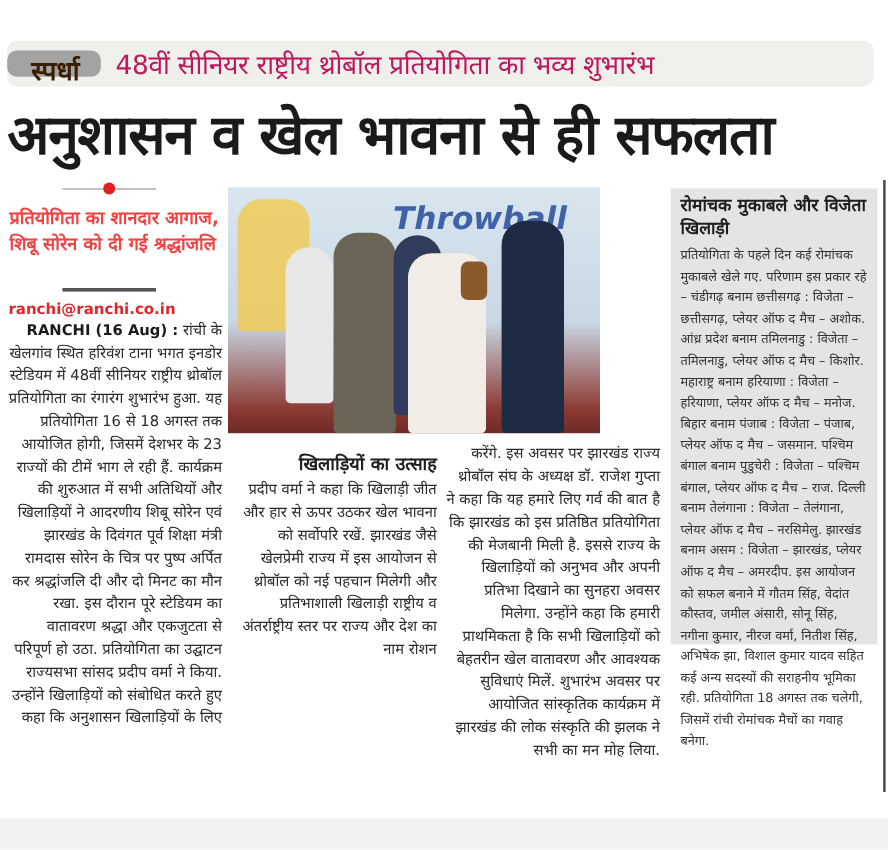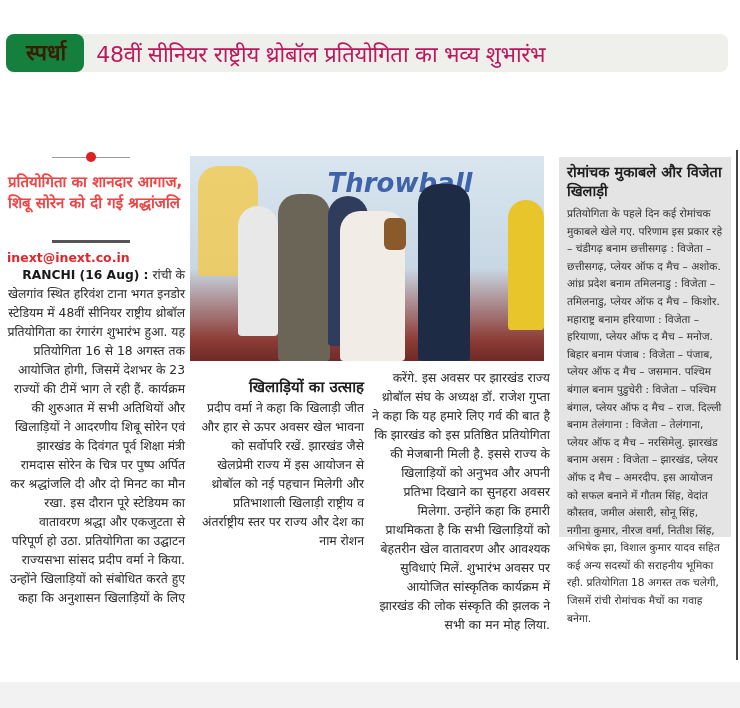--- a/index.html
+++ b/index.html
@@ -1,36 +1,36 @@
 <!DOCTYPE html>
 <html><head>
 <meta charset="utf-8">
 <style>
   html, body { margin:0; padding:0; }
   body { width:740px; height:708px; background:#ffffff; position:relative; overflow:hidden;
          font-family:"DejaVu Sans", sans-serif; color:#1e1e1e; }
   .page { position:absolute; left:0; top:0; width:740px; height:680px; background:#fff; }
   .kicker { position:absolute; left:6px; top:34px; width:722px; height:38px; background:#efefeb;
             border-radius:8px; display:flex; align-items:center; }
-  .kicker-tag { background:#15803d; color:#3a1c00; font-weight:bold; font-size:22px; height:38px;
+  .kicker-tag { background:#a3a3a3; color:#3a1c00; font-weight:bold; font-size:22px; height:22px;
                 line-height:38px; padding:0 18px 0 20px; border-radius:8px 8px 8px 8px; }
   .kicker-text { font-size:22px; color:#be185d; margin-left:12px; letter-spacing:-0.3px; }
   .headline { position:absolute; left:6px; top:82px; font-size:46px; font-weight:bold; color:#1a1a1a;
               letter-spacing:-1px; line-height:60px; white-space:nowrap; }
   .col { position:absolute; font-size:12.3px; line-height:19px; color:#2b2b2b;text-align:right; }
   .col p { margin:0; }
   .deco { position:absolute; left:52px; top:157px; width:78px; height:1px; background:#9a9a9a; }
   .deco-dot { position:absolute; left:86px; top:152px; width:10px; height:10px; border-radius:50%;
               background:#e02020; }
   .subhead { position:absolute; left:8px; top:172px; width:175px; text-align:left; font-size:15px;
              font-weight:bold; line-height:21px; color:#ef4444; }
   .rule { position:absolute; left:52px; top:240px; width:78px; height:3px; background:#555; }
   .email { position:absolute; left:7px; top:250px; font-size:12.5px; font-weight:bold; color:#e0262b; }
   .dateline { font-weight:bold; color:#1a1a1a; }
-  .photo { position:absolute; left:190px; top:156px; width:354px; height:205px;
+  .photo { position:absolute; left:190px; top:156px; width:310px; height:205px;
            background:linear-gradient(180deg,#d9e6ef 0%,#c8d7e4 55%,#8c3b35 90%,#6e2a27 100%);
            overflow:hidden; }
   .photo-banner { position:absolute; left:120px; top:12px; width:180px; height:55px;
                   color:#3f62a8; font-weight:bold; font-size:26px; font-style:italic; text-align:center; }
   .person { position:absolute; border-radius:20px 20px 4px 4px; }
   .col2-head { font-size:15px; font-weight:bold; color:#1f1f1f; margin:8px 0 2px 0; line-height:20px; }
   .sidebar { position:absolute; left:559px; top:157px; width:172px; height:380px; background:#e4e4e4; }
   .sidebar-title { font-size:14.5px; font-weight:bold; color:#1f1f1f; line-height:19px; padding:6px 8px 2px 8px; }
   .sidebar-body { font-size:10.6px; line-height:17.6px; color:#333; padding:2px 8px; }
   .right-rule { position:absolute; left:736px; top:150px; width:2px; height:510px; background:#444; }
@@ -39,49 +39,50 @@
 </head>
 <body>
 
 <div class="page">
 
   <div class="kicker">
     <span class="kicker-tag">स्पर्धा</span>
     <span class="kicker-text">48वीं सीनियर राष्ट्रीय थ्रोबॉल प्रतियोगिता का भव्य शुभारंभ</span>
   </div>
 
+  <div class="headline">अनुशासन व खेल भावना से ही सफलता</div>
 
   <div class="deco"></div>
   <div class="deco-dot"></div>
 
   <div class="subhead">प्रतियोगिता का शानदार आगाज, शिबू सोरेन को दी गई श्रद्धांजलि</div>
   <div class="rule"></div>
 
-  <div class="email">inext@inext.co.in</div>
+  <div class="email">ranchi@ranchi.co.in</div>
 
   <div class="col" style="left:7px; top:266px; width:178px;">
     <p><span class="dateline">RANCHI (16 Aug) :</span>
        <span>रांची के खेलगांव स्थित हरिवंश टाना भगत इनडोर स्टेडियम में 48वीं सीनियर राष्ट्रीय थ्रोबॉल प्रतियोगिता का रंगारंग शुभारंभ हुआ. यह प्रतियोगिता 16 से 18 अगस्त तक आयोजित होगी, जिसमें देशभर के 23 राज्यों की टीमें भाग ले रही हैं. कार्यक्रम की शुरुआत में सभी अतिथियों और खिलाड़ियों ने आदरणीय शिबू सोरेन एवं झारखंड के दिवंगत पूर्व शिक्षा मंत्री रामदास सोरेन के चित्र पर पुष्प अर्पित कर श्रद्धांजलि दी और दो मिनट का मौन रखा. इस दौरान पूरे स्टेडियम का वातावरण श्रद्धा और एकजुटता से परिपूर्ण हो उठा. प्रतियोगिता का उद्घाटन राज्यसभा सांसद प्रदीप वर्मा ने किया. उन्होंने खिलाड़ियों को संबोधित करते हुए कहा कि अनुशासन खिलाड़ियों के लिए</span></p>
   </div>
 
   <div class="photo">
     <div class="photo-banner">Throwball</div>
     <div class="person" style="left:8px; top:10px; width:60px; height:110px; background:#f2c94c; opacity:.8;"></div>
     <div class="person" style="left:48px; top:50px; width:40px; height:130px; background:#e8e8e8;"></div>
     <div class="person" style="left:88px; top:38px; width:52px; height:167px; background:#6b6558;"></div>
     <div class="person" style="left:138px; top:40px; width:40px; height:150px; background:#2f3c5c;"></div>
     <div class="person" style="left:150px; top:55px; width:65px; height:150px; background:#f1ede6;"></div>
     <div class="person" style="left:194px; top:62px; width:22px; height:32px; background:#8a5a2b; border-radius:6px;"></div>
     <div class="person" style="left:228px; top:28px; width:52px; height:177px; background:#1e2b45;"></div>
     <div class="person" style="left:318px; top:44px; width:36px; height:130px; background:#e8c52b;"></div>
   </div>
 
   <div class="col" style="left:192px; top:369px; width:172px;">
     <div class="col2-head">खिलाड़ियों का उत्साह</div>
-    <p>प्रदीप वर्मा ने कहा कि खिलाड़ी जीत और हार से ऊपर अवसर खेल भावना को सर्वोपरि रखें. झारखंड जैसे खेलप्रेमी राज्य में इस आयोजन से थ्रोबॉल को नई पहचान मिलेगी और प्रतिभाशाली खिलाड़ी राष्ट्रीय व अंतर्राष्ट्रीय स्तर पर राज्य और देश का नाम रोशन</p>
+    <p>प्रदीप वर्मा ने कहा कि खिलाड़ी जीत और हार से ऊपर उठकर खेल भावना को सर्वोपरि रखें. झारखंड जैसे खेलप्रेमी राज्य में इस आयोजन से थ्रोबॉल को नई पहचान मिलेगी और प्रतिभाशाली खिलाड़ी राष्ट्रीय व अंतर्राष्ट्रीय स्तर पर राज्य और देश का नाम रोशन</p>
   </div>
 
   <div class="col" style="left:372px; top:369px; width:178px;">
     <p>करेंगे. इस अवसर पर झारखंड राज्य थ्रोबॉल संघ के अध्यक्ष डॉ. राजेश गुप्ता ने कहा कि यह हमारे लिए गर्व की बात है कि झारखंड को इस प्रतिष्ठित प्रतियोगिता की मेजबानी मिली है. इससे राज्य के खिलाड़ियों को अनुभव और अपनी प्रतिभा दिखाने का सुनहरा अवसर मिलेगा. उन्होंने कहा कि हमारी प्राथमिकता है कि सभी खिलाड़ियों को बेहतरीन खेल वातावरण और आवश्यक सुविधाएं मिलें. शुभारंभ अवसर पर आयोजित सांस्कृतिक कार्यक्रम में झारखंड की लोक संस्कृति की झलक ने सभी का मन मोह लिया.</p>
   </div>
 
   <div class="sidebar">
     <div class="sidebar-title">रोमांचक मुकाबले और विजेता खिलाड़ी</div>
     <div class="sidebar-body">प्रतियोगिता के पहले दिन कई रोमांचक मुकाबले खेले गए. परिणाम इस प्रकार रहे – चंडीगढ़ बनाम छत्तीसगढ़ : विजेता – छत्तीसगढ़, प्लेयर ऑफ द मैच – अशोक. आंध्र प्रदेश बनाम तमिलनाडु : विजेता – तमिलनाडु, प्लेयर ऑफ द मैच – किशोर. महाराष्ट्र बनाम हरियाणा : विजेता – हरियाणा, प्लेयर ऑफ द मैच – मनोज. बिहार बनाम पंजाब : विजेता – पंजाब, प्लेयर ऑफ द मैच – जसमान. पश्चिम बंगाल बनाम पुडुचेरी : विजेता – पश्चिम बंगाल, प्लेयर ऑफ द मैच – राज. दिल्ली बनाम तेलंगाना : विजेता – तेलंगाना, प्लेयर ऑफ द मैच – नरसिमेलु. झारखंड बनाम असम : विजेता – झारखंड, प्लेयर ऑफ द मैच – अमरदीप. इस आयोजन को सफल बनाने में गौतम सिंह, वेदांत कौस्तव, जमील अंसारी, सोनू सिंह, नगीना कुमार, नीरज वर्मा, नितीश सिंह, अभिषेक झा, विशाल कुमार यादव सहित कई अन्य सदस्यों की सराहनीय भूमिका रही. प्रतियोगिता 18 अगस्त तक चलेगी, जिसमें रांची रोमांचक मैचों का गवाह बनेगा.</div>
   </div>

